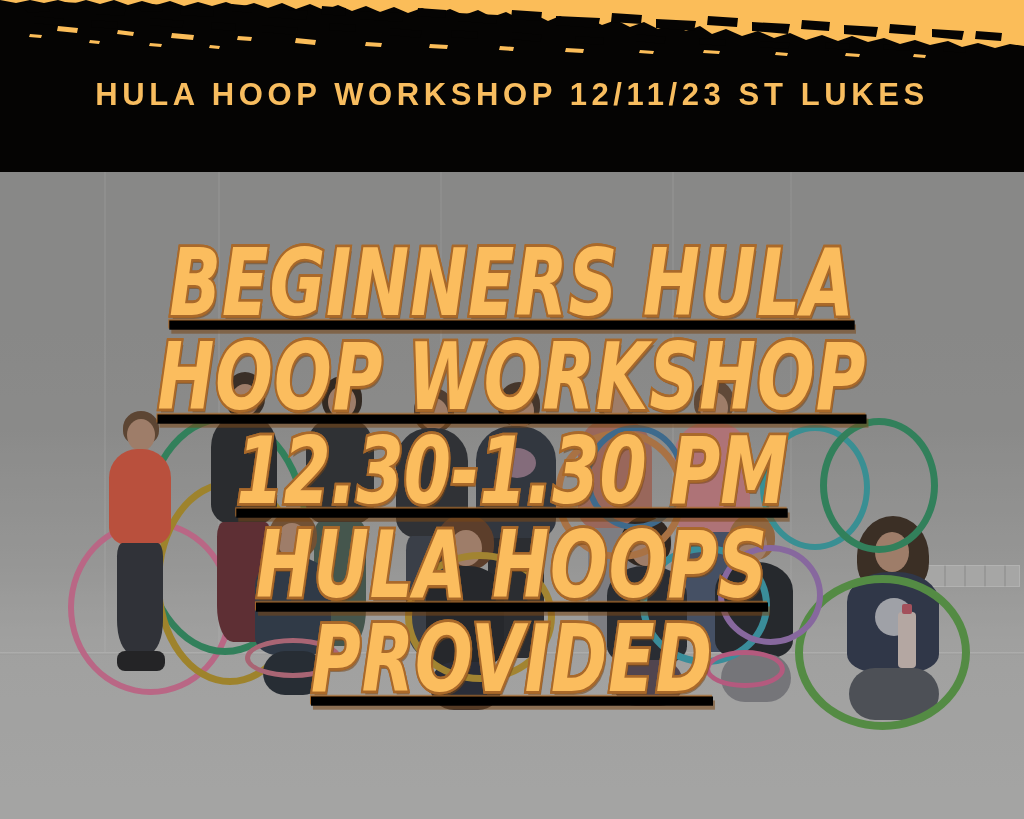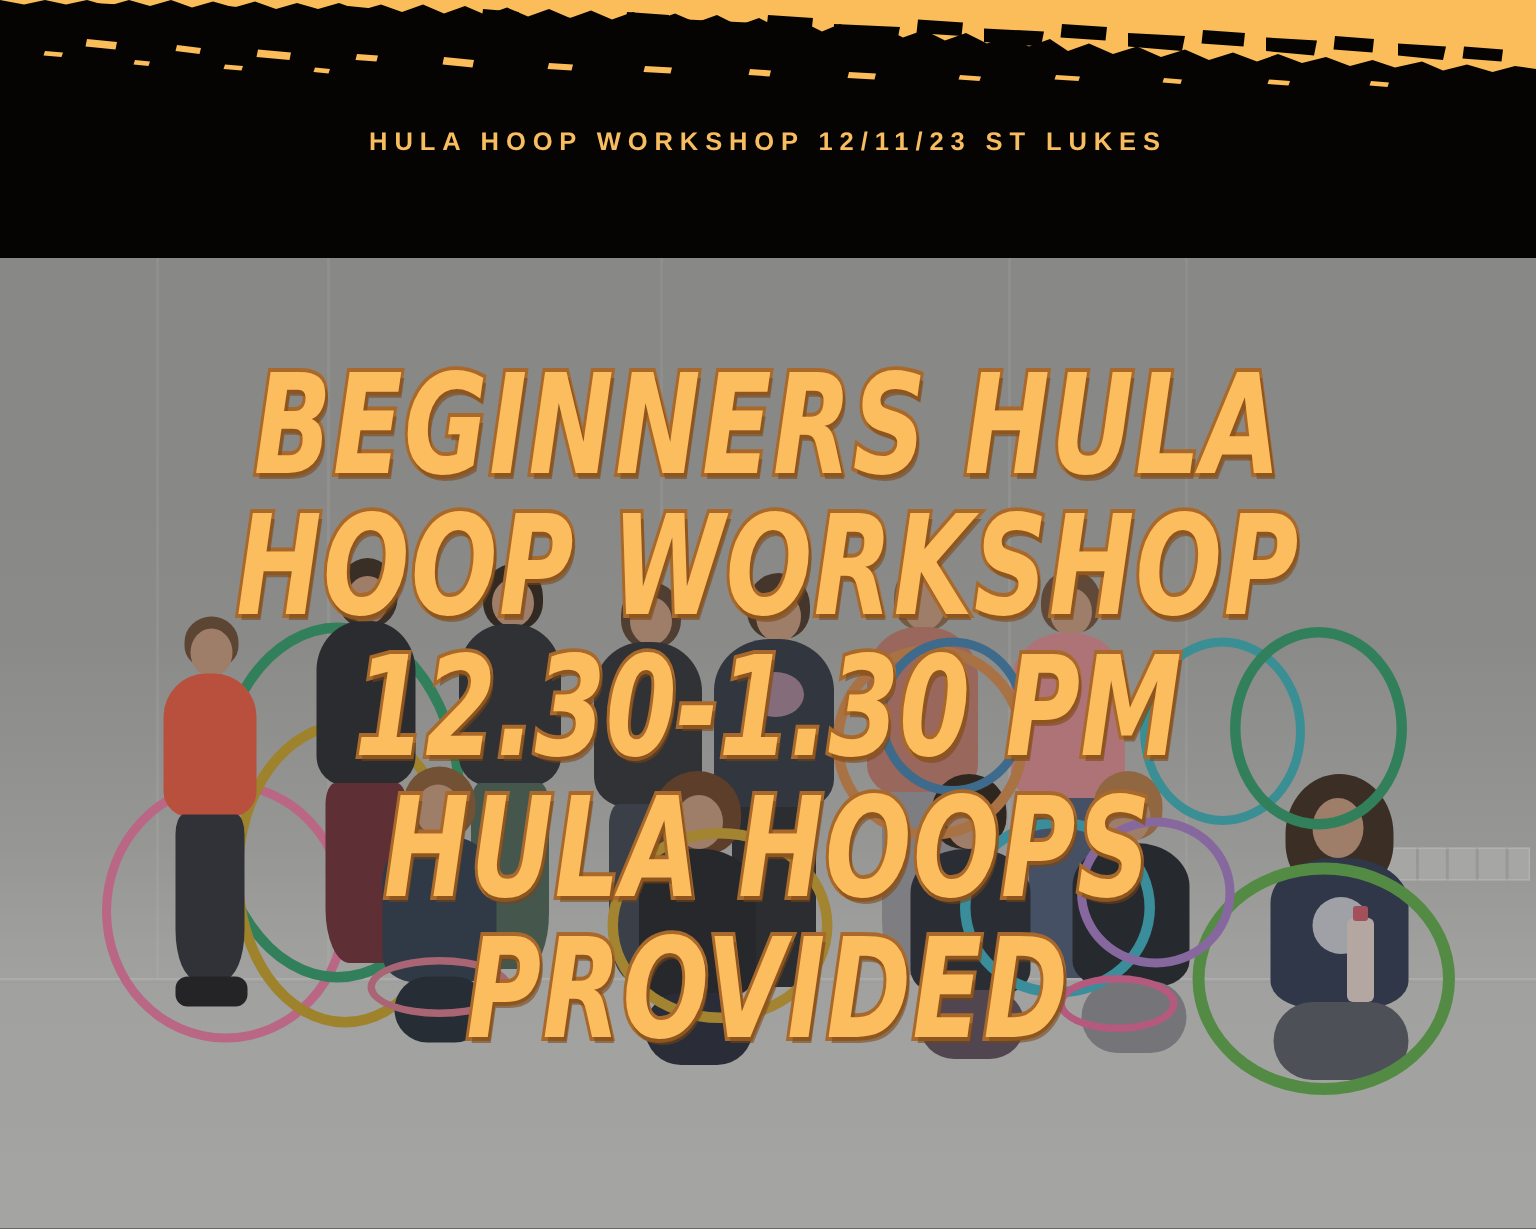--- a/index.html
+++ b/index.html
@@ -82,21 +82,21 @@
   .grunge{
     position:absolute; left:0; top:0; width:1024px; height:62px;
   }
 
   .header-text{
     position:absolute; left:0; right:0; top:80px;
     text-align:center;
     color:#f8bd5f;
     font-family:"Liberation Sans", sans-serif;
     font-weight:700;
-    font-size:17px;
+    font-size:31px;
     line-height:30px;
     letter-spacing:4.6px;
     white-space:nowrap;
     text-transform:uppercase;
   }
   .header-text .l2{ letter-spacing:5.4px; }
 
   
   .book-via{
     position:absolute; left:0; right:0; top:194px;
@@ -107,20 +107,21 @@
     letter-spacing:4.3px;
     text-transform:uppercase;
     white-space:nowrap;
   }
 
   
   .headline{
     position:absolute; left:0; right:0; top:232px;
     text-align:center;
     pointer-events:none;
+    text-decoration:underline;
   }
   .hl-line{
     display:block;
     color:#fbbd5e;
     font-family:"DejaVu Sans", sans-serif;
     font-weight:700;
     font-style:italic;
     text-transform:uppercase;
     white-space:nowrap;
     -webkit-text-stroke:4px #a9692a;

